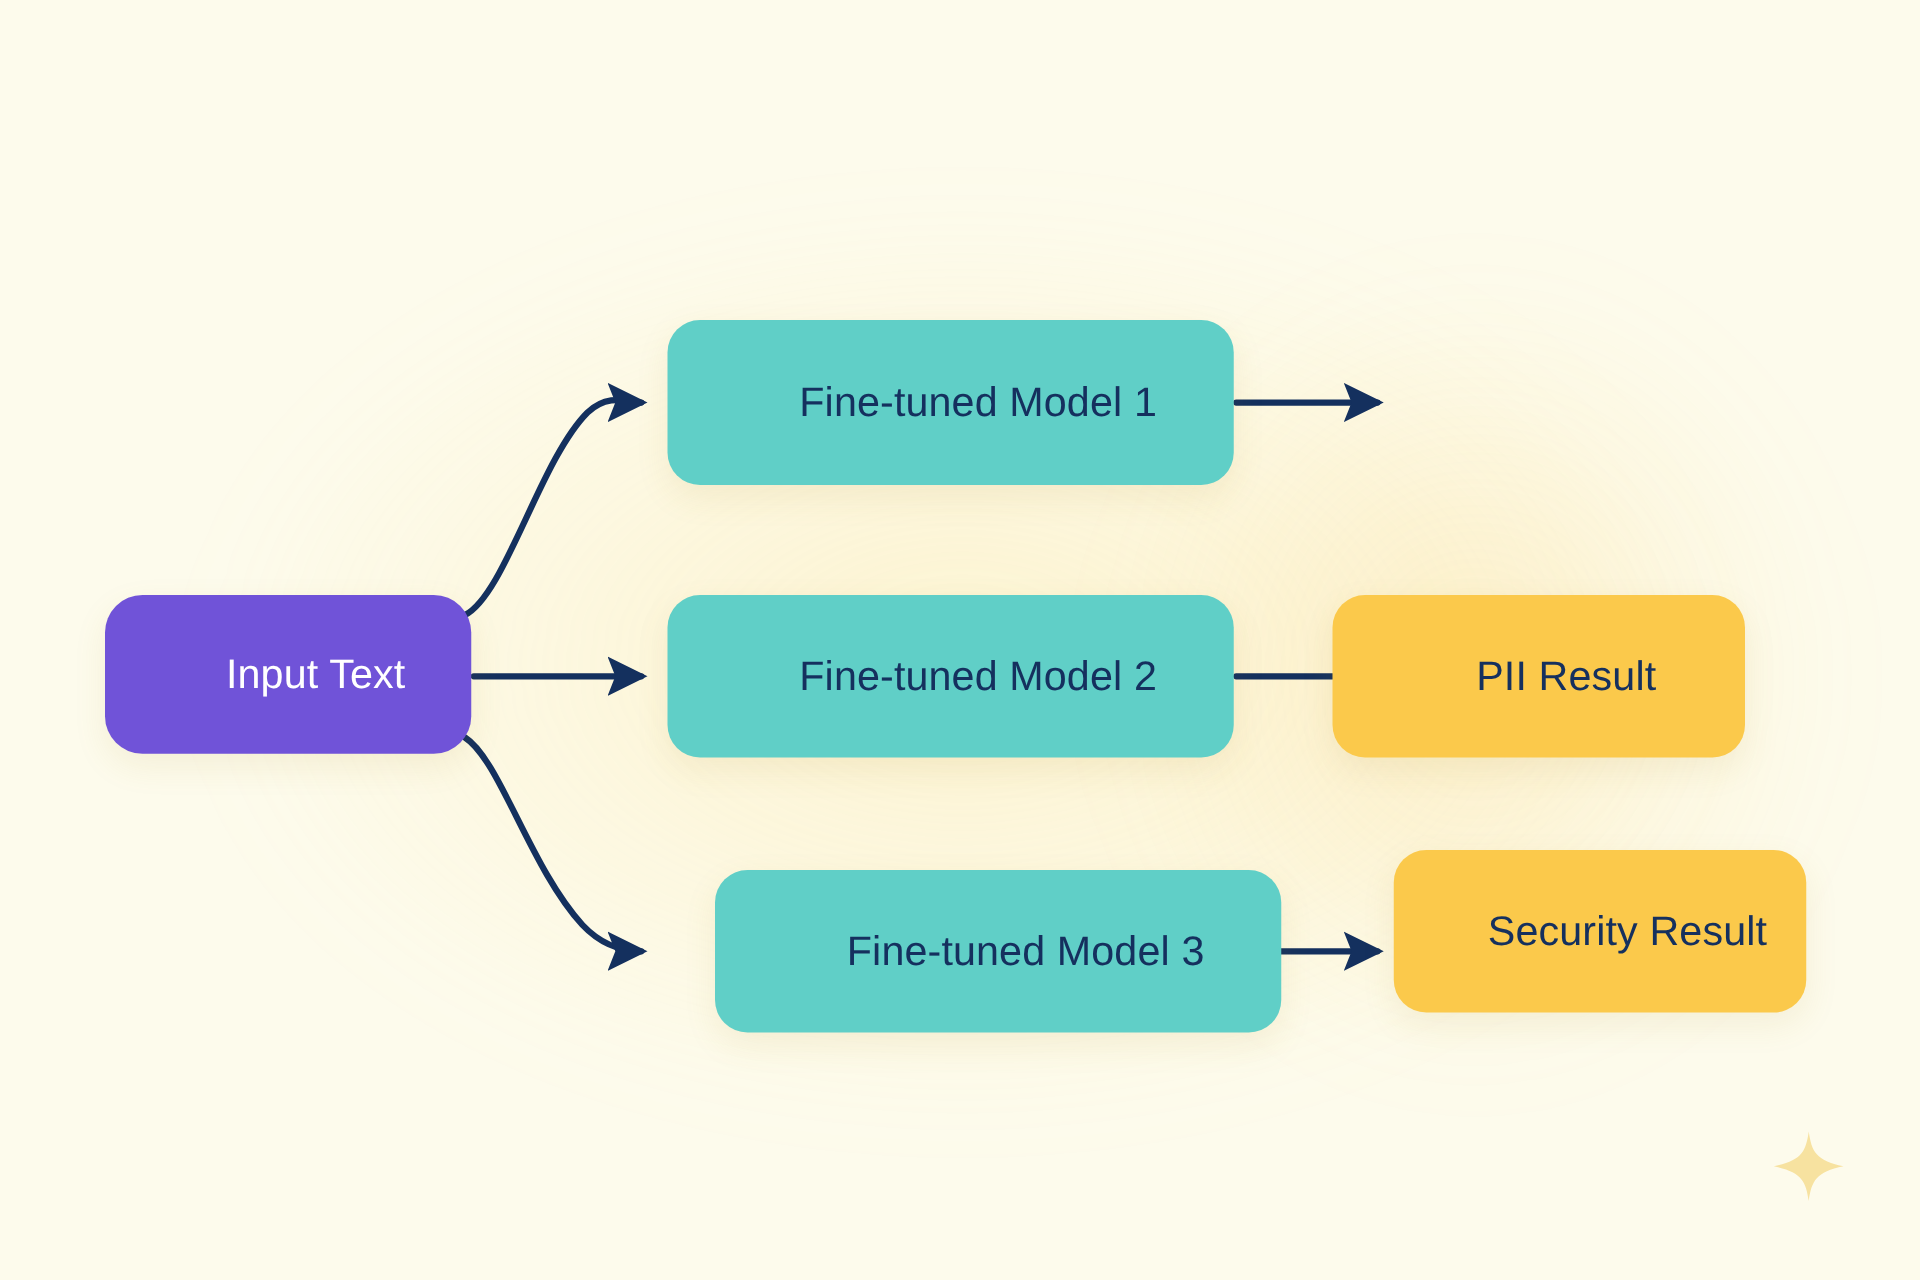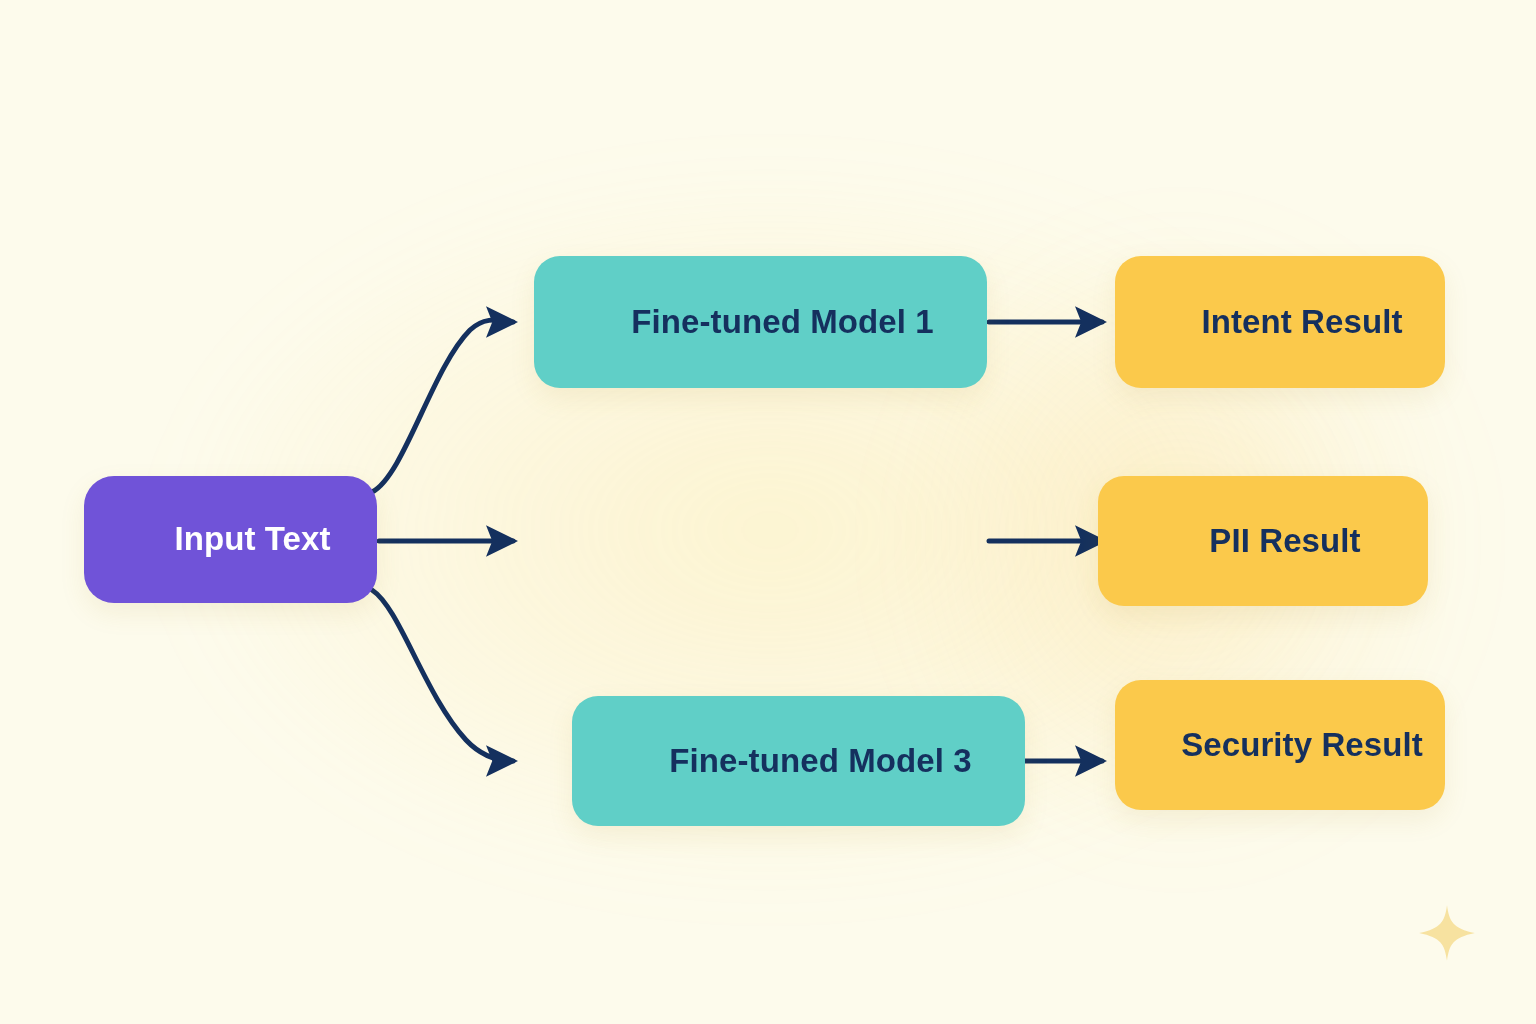--- a/index.html
+++ b/index.html
@@ -53,21 +53,21 @@
   .node {
     position: absolute;
     display: flex;
     align-items: center;
     justify-content: center;
     box-sizing: border-box;
     border-radius: 26px;
     text-align: center;
     line-height: 1.1;
     letter-spacing: 0.1px;
-    font-weight: bold;
+    font-weight: normal;
     white-space: nowrap;
     box-shadow: 0 10px 26px rgba(170,140,40,0.10);
     padding-left: 44px;
   }
 
   .node-input {
     background: #7053d8;
     color: #ffffff;
     font-size: 33px;
     border-radius: 30px;
@@ -117,25 +117,25 @@
     <path d="M 989 761 L 1102 761" fill="none" stroke="#14305e" stroke-width="5" stroke-linecap="round" marker-end="url(#arrowhead)"></path>
   </svg>
 
   <div class="node node-input" style="left:84px; top:476px; width:293px; height:127px;">
     <span>Input Text</span>
   </div>
 
   <div class="node node-model" style="left:534px; top:256px; width:453px; height:132px;">
     <span>Fine-tuned Model 1</span>
   </div>
-  <div class="node node-result" style="left:1115px; top:256px; width:330px; height:132px;">
-    <span>Intent Result</span>
+
+  <div class="node node-model" style="left:534px; top:476px; width:453px; height:130px;">
+    <span>Fine-tuned Model 2</span>
   </div>
-
-  <div class="node node-result" style="left:1098px; top:476px; width:330px; height:130px;">
+  <div class="node node-result" style="left:1066px; top:476px; width:330px; height:130px;">
     <span>PII Result</span>
   </div>
 
   <div class="node node-model" style="left:534px; top:696px; width:453px; height:130px;margin-left:38px;">
     <span>Fine-tuned Model 3</span>
   </div>
   <div class="node node-result" style="left:1115px; top:680px; width:330px; height:130px;">
     <span>Security Result</span>
   </div>
 

